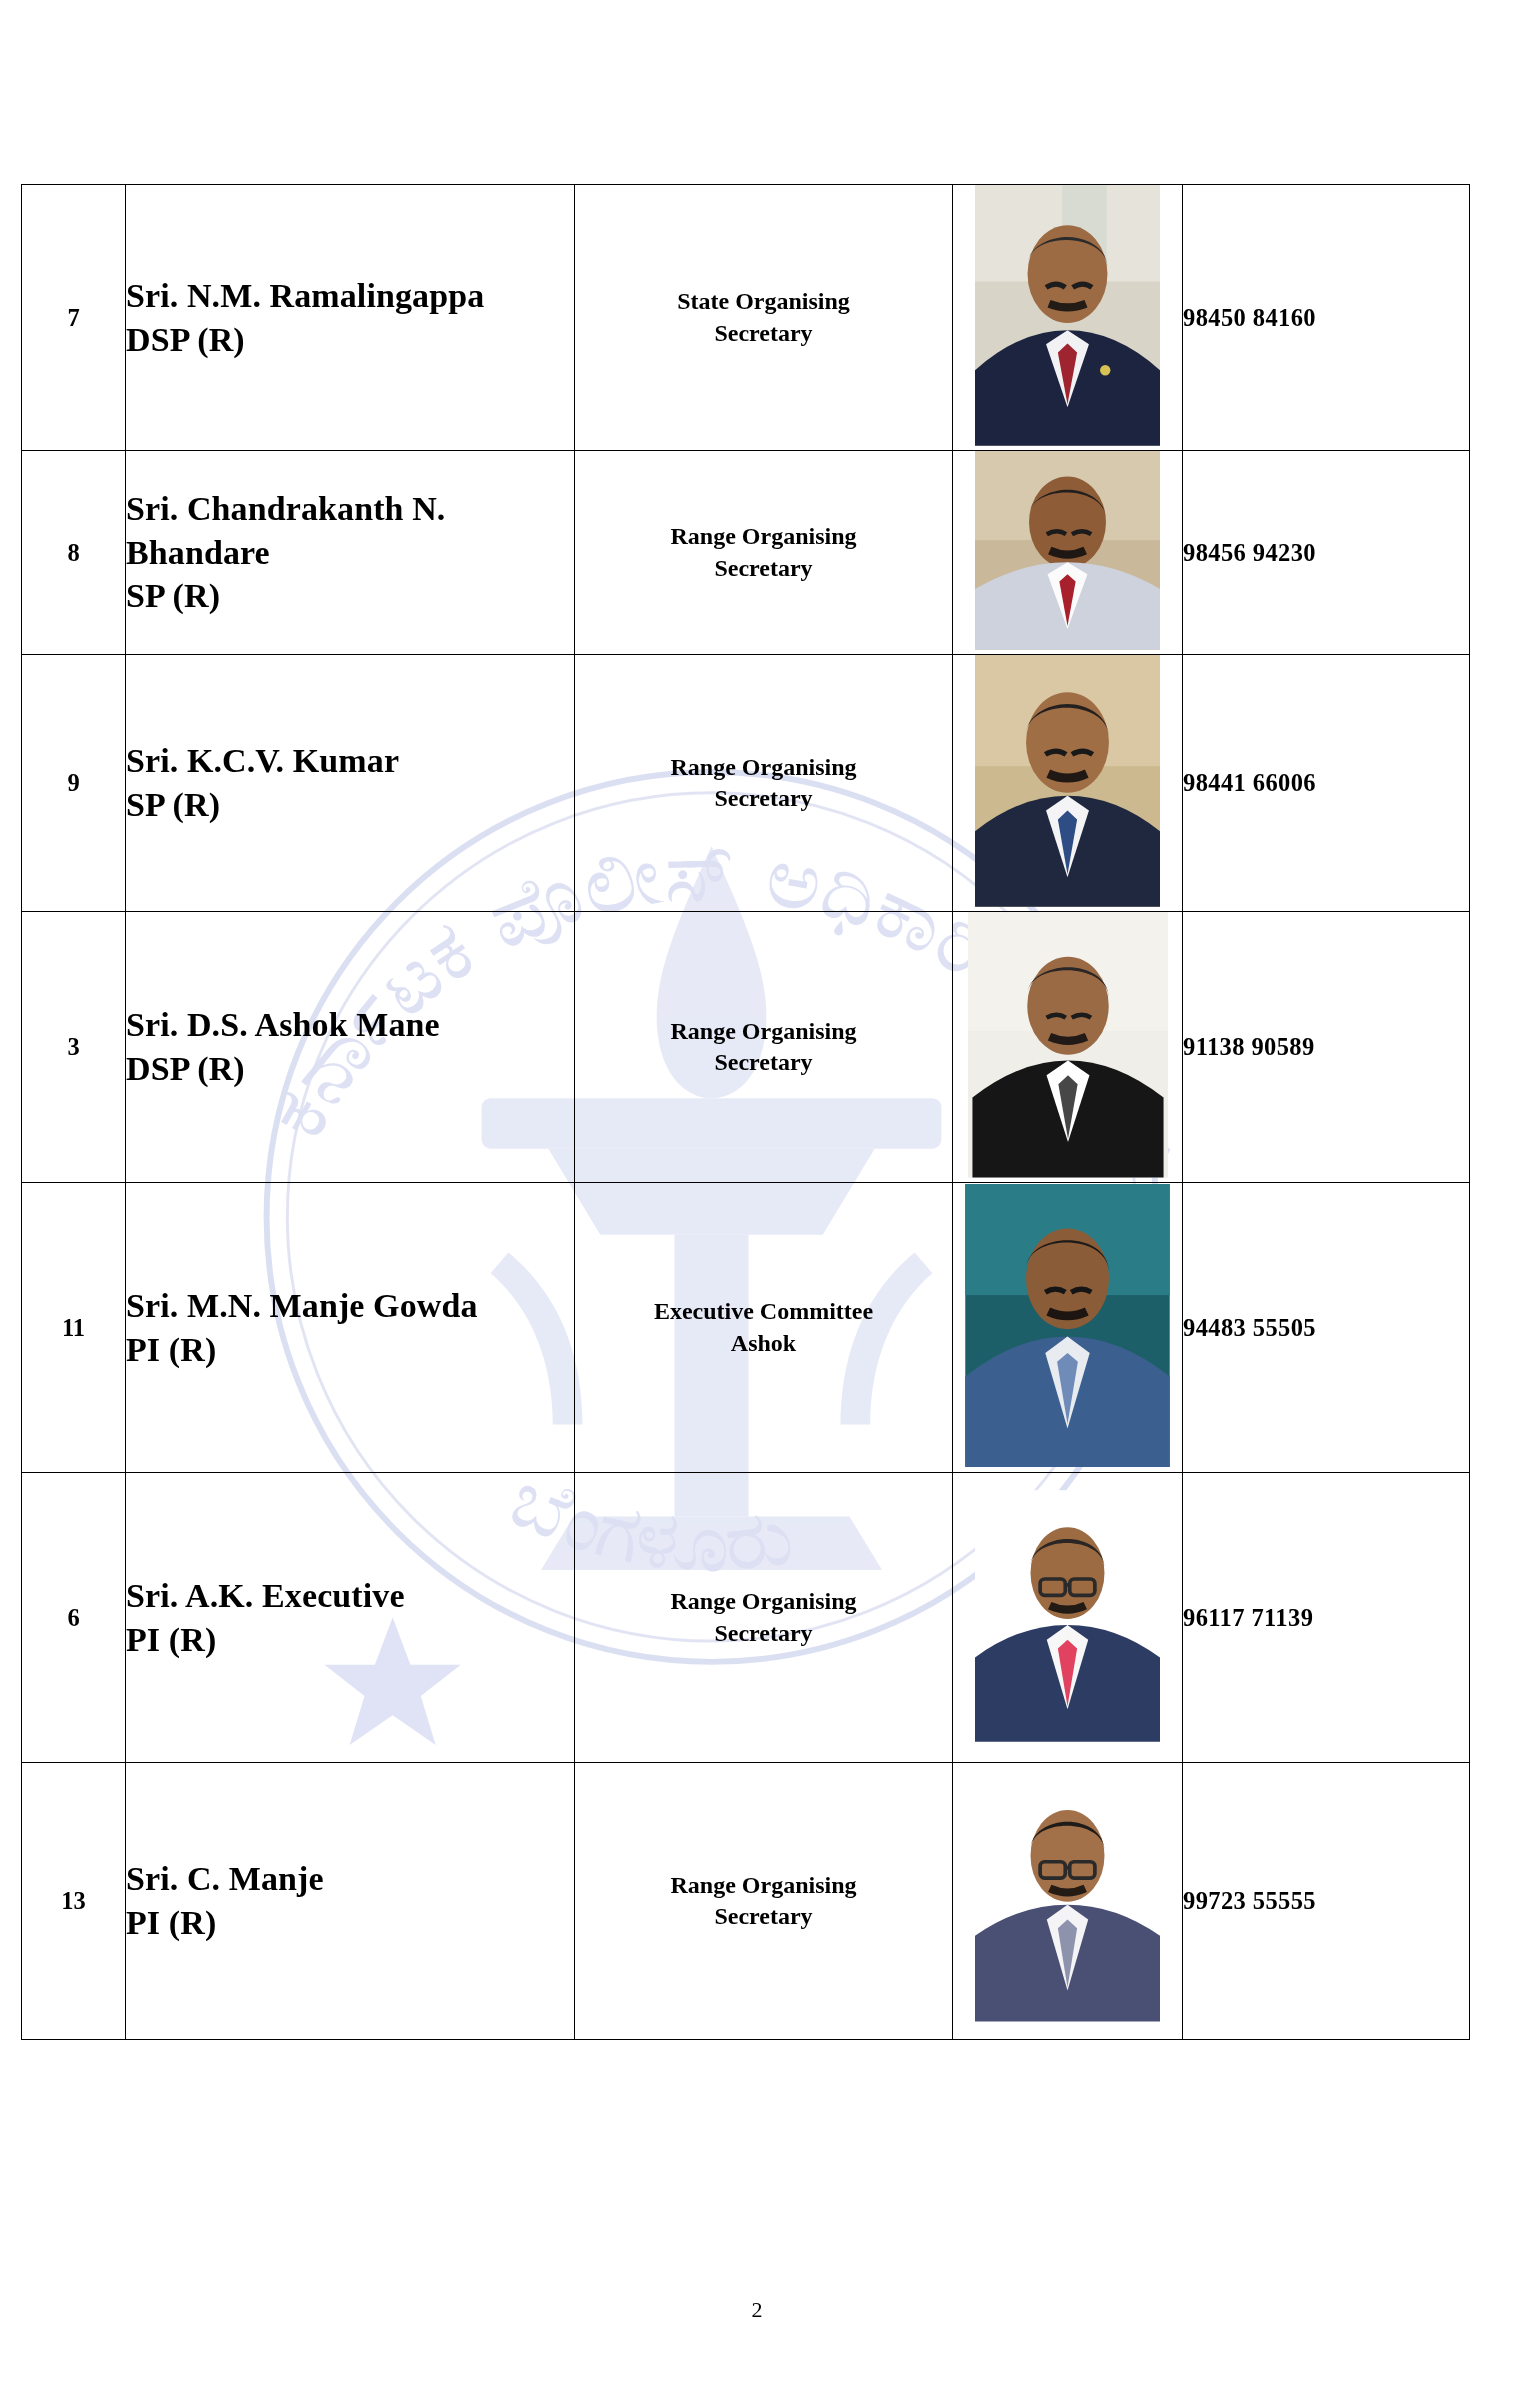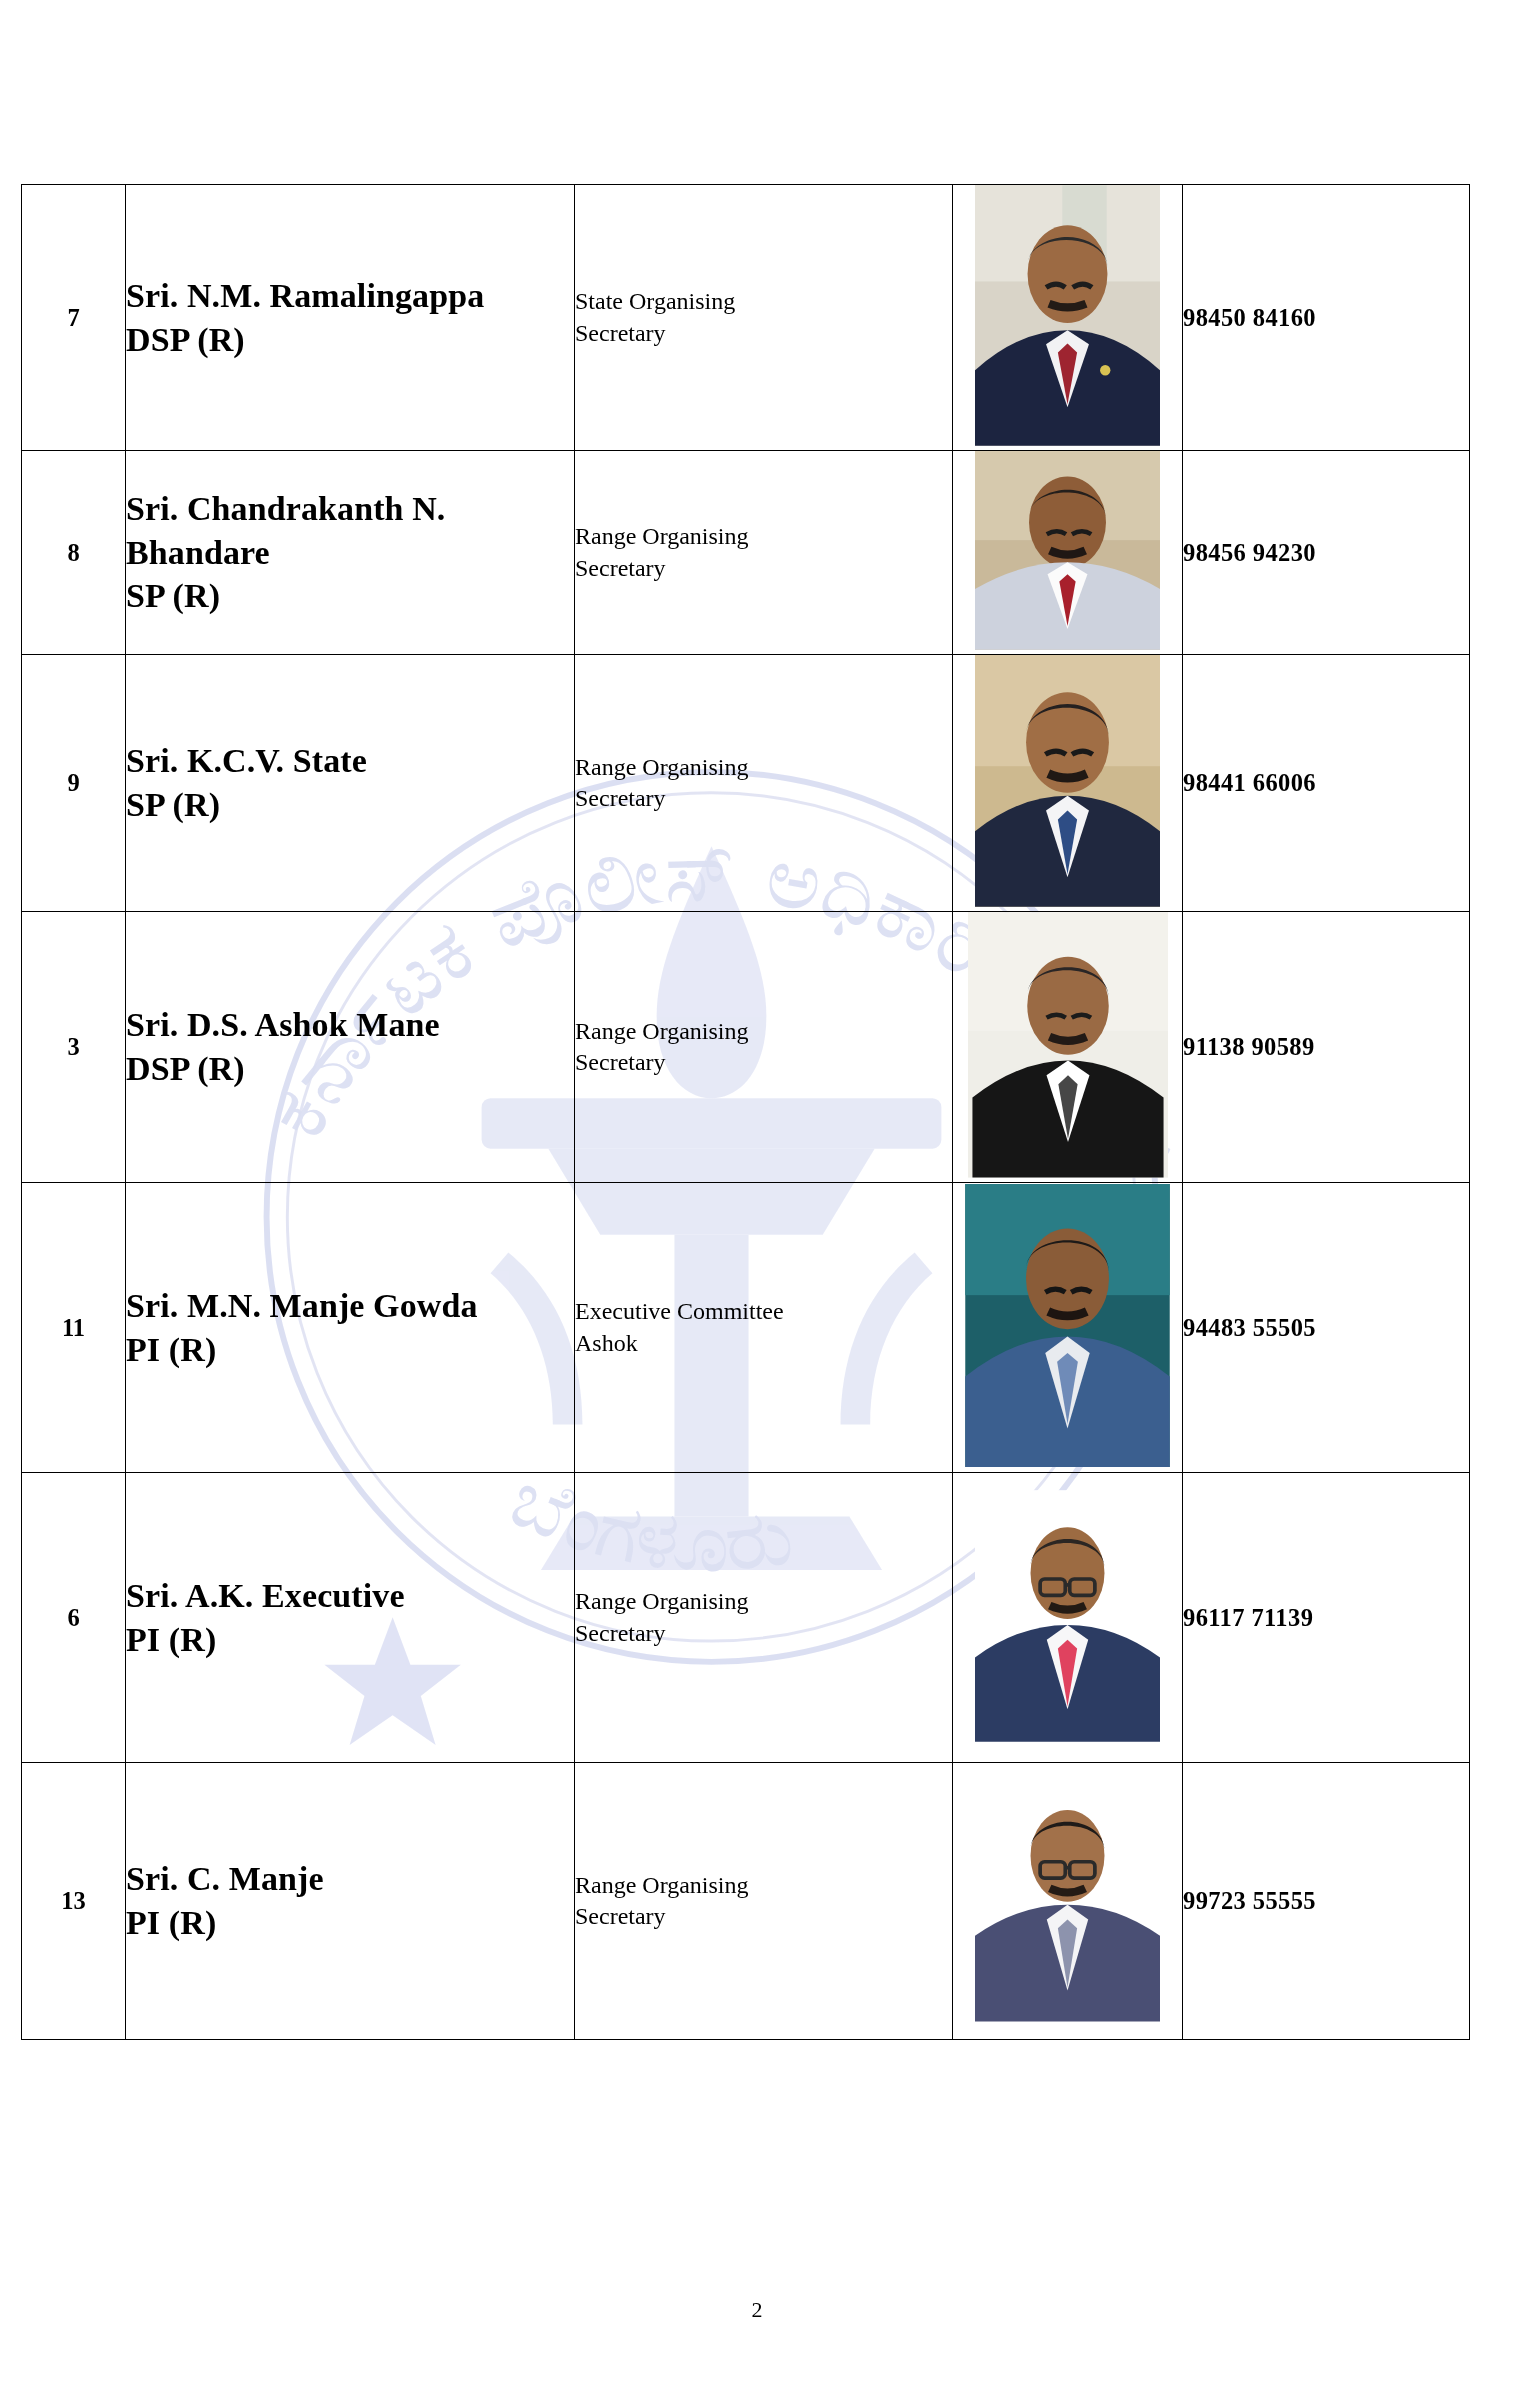--- a/index.html
+++ b/index.html
@@ -65,22 +65,23 @@
   }
   .cell-name {
     padding: 7.4px 0 7.4px 45px;
     font-size: 34px;
     font-weight: bold;
     line-height: 1.28;
     letter-spacing: 0.1px;
   }
   .cell-desig {
     padding: 6px 22px;
+    text-align: center;
     font-size: 24px;
-    font-weight: normal;
+    font-weight: bold;
     line-height: 1.3;
   }
   .cell-phone {
     text-align: left;
     font-size: 24.5px;
     font-weight: bold;
     letter-spacing: 0.4px;
   }
   .cell-photo {
     text-align: center;
@@ -225,21 +226,21 @@
               </svg>
             </span>
           </span>
         </td>
         <td class="cell-phone">98456 94230</td>
       </tr>
 
       <tr class="row-9">
         <td class="cell-sl">9</td>
         <td class="cell-name">
-          <div>Sri. K.C.V. State</div>
+          <div>Sri. K.C.V. Kumar</div>
           <div>SP (R)</div>
         </td>
         <td class="cell-desig">
           <div>Range Organising</div>
           <div>Secretary</div>
         </td>
         <td class="cell-photo">
           <span class="photo-wrap">
             <span class="photo">
               <svg width="185" height="252" viewBox="0 0 250 340">

